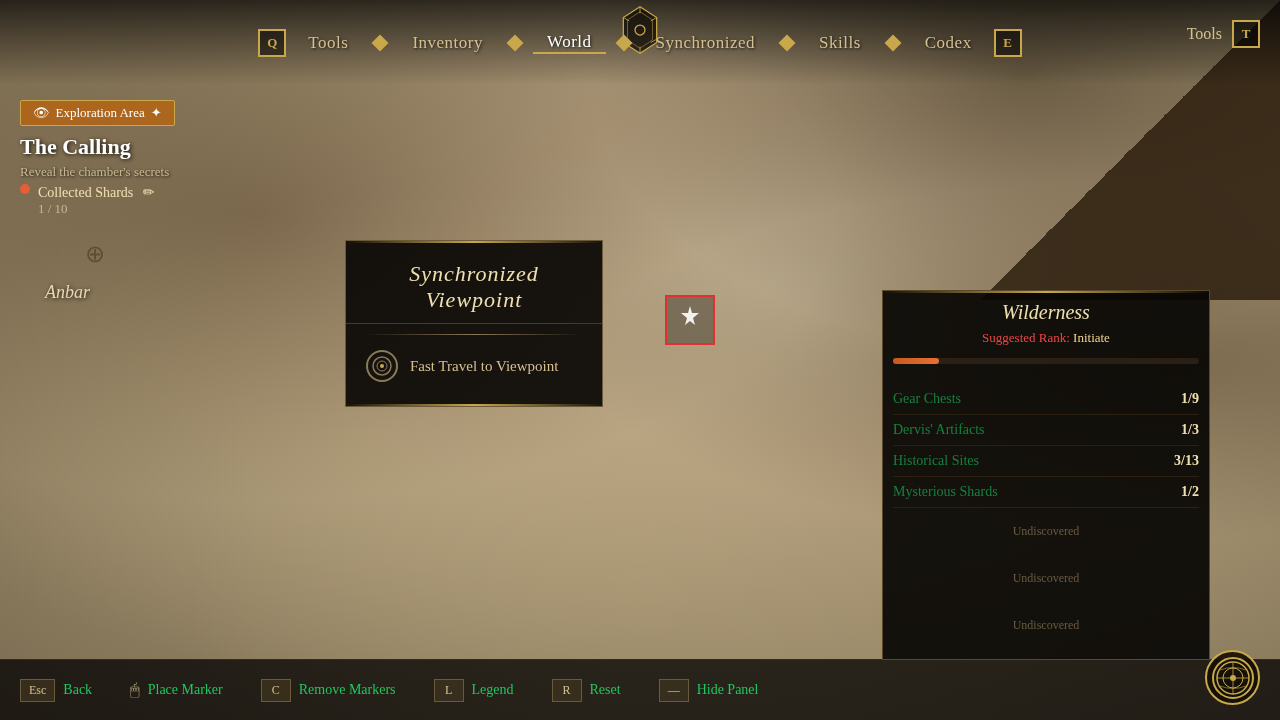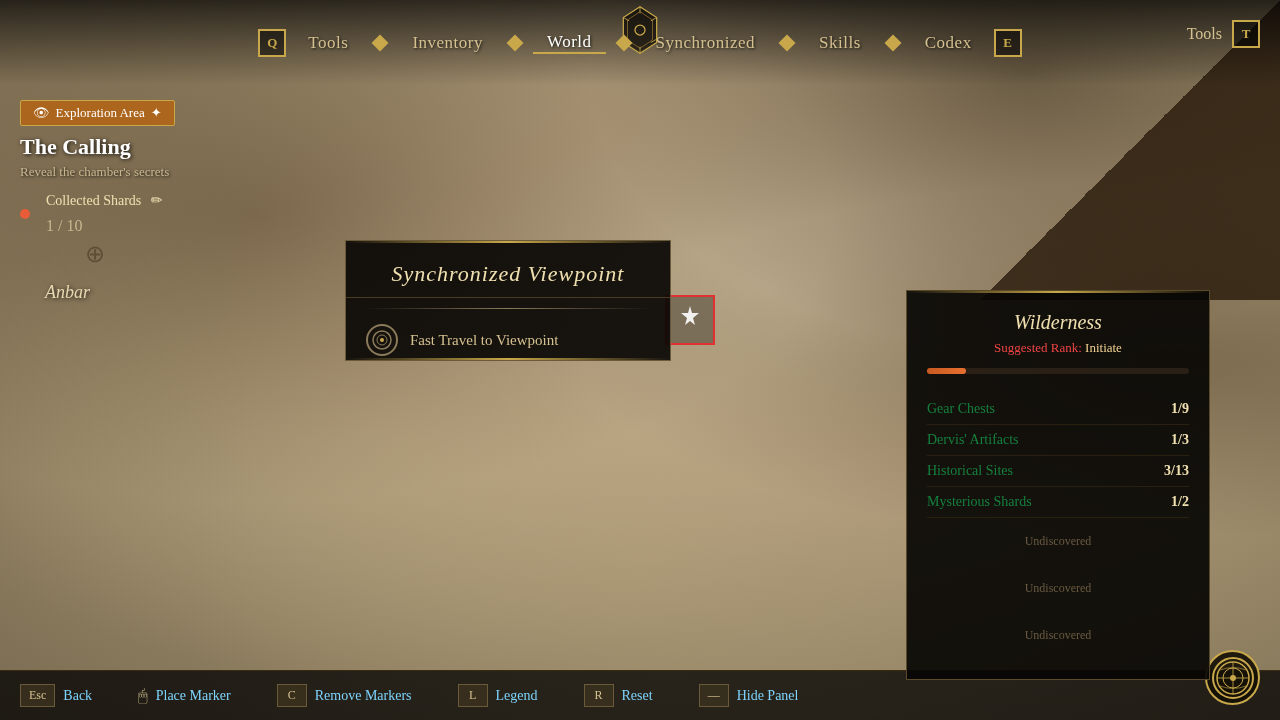--- a/index.html
+++ b/index.html
@@ -150,53 +150,52 @@
       font-size: 22px;
       font-weight: bold;
       text-shadow: 1px 1px 4px rgba(0,0,0,0.9);
       margin-bottom: 4px;
     }
 
     #quest-subtitle {
       color: #c8b890;
       font-size: 13px;
       text-shadow: 1px 1px 3px rgba(0,0,0,0.8);
-      margin-bottom: 12px;
+      margin-bottom: 4px;
     }
 
     #collected-shards {
       display: flex;
-      align-items: center;
-      gap: 16px;
+      gap: 8px;
     }
 
     .shard-dot {
       width: 10px;
       height: 10px;
       background: #e85c3a;
       border-radius: 50%;
     }
 
     #shards-label {
       color: #f0e0b0;
       font-size: 14px;
     }
 
     #shards-count {
       color: #c8b890;
-      font-size: 16px;
-      margin-top: 8px;
+      font-size: 13px;
+      margin-top: 0;
     }
 
     
     #viewpoint-popup {
       position: absolute;
       top: 240px;
       left: 345px;
-      width: 326px;
+      width: 258px;
       z-index: 20;
       background: rgba(10,8,5,0.92);
       border: 1px solid #6a5a3a;
       padding: 0;
     }
 
     #viewpoint-popup::before {
       content: '';
       position: absolute;
       top: 0; left: 0; right: 0;
@@ -225,21 +224,21 @@
       letter-spacing: 1px;
     }
 
     #viewpoint-divider {
       height: 1px;
       background: linear-gradient(to right, transparent, #8a7a5a, transparent);
       margin: 10px 20px 0;
     }
 
     #viewpoint-body {
-      padding: 15px 20px 4px;
+      padding: 15px 20px 24px;
     }
 
     #fast-travel-btn {
       display: flex;
       align-items: center;
       gap: 12px;
       color: #d4c090;
       font-size: 15px;
       cursor: pointer;
     }
@@ -287,25 +286,25 @@
       z-index: 10;
       text-shadow: 1px 1px 4px rgba(0,0,0,0.8);
       font-style: italic;
     }
 
     
     #wilderness-panel {
       position: absolute;
       top: 290px;
       right: 70px;
-      width: 304px;
+      width: 328px;
       background: rgba(8,6,4,0.92);
       border: 1px solid #5a4a2a;
       z-index: 20;
-      padding: 20px;
+      padding: 10px;
     }
 
     #wilderness-panel::before {
       content: '';
       position: absolute;
       top: 0; left: 0; right: 0;
       height: 2px;
       background: linear-gradient(to right, transparent, #c8a84a, transparent);
     }
 
@@ -384,27 +383,27 @@
       font-size: 12px;
       white-space: nowrap;
     }
 
     
     #bottom-bar {
       position: absolute;
       bottom: 0;
       left: 0;
       right: 0;
-      height: 50px;
+      height: 61px;
       background: rgba(0,0,0,0.75);
       z-index: 10;
       display: flex;
       align-items: center;
       padding: 0 20px;
-      gap: 16px;
+      gap: 8px;
       border-top: 1px solid #3a2a10;
     }
 
     .bottom-action {
       display: flex;
       align-items: center;
       gap: 8px;
       margin-right: 30px;
       cursor: pointer;
     }
@@ -413,21 +412,21 @@
       background: rgba(60,50,30,0.8);
       border: 1px solid #6a5a3a;
       color: #d4c090;
       font-size: 12px;
       padding: 3px 8px;
       min-width: 30px;
       text-align: center;
     }
 
     .bottom-label {
-      color: #7dd3fc;
+      color: #22c55e;
       font-size: 14px;
     }
 
     .bottom-icon {
       font-size: 16px;
       color: #d4c090;
     }
 
     
     #gw-logo {

